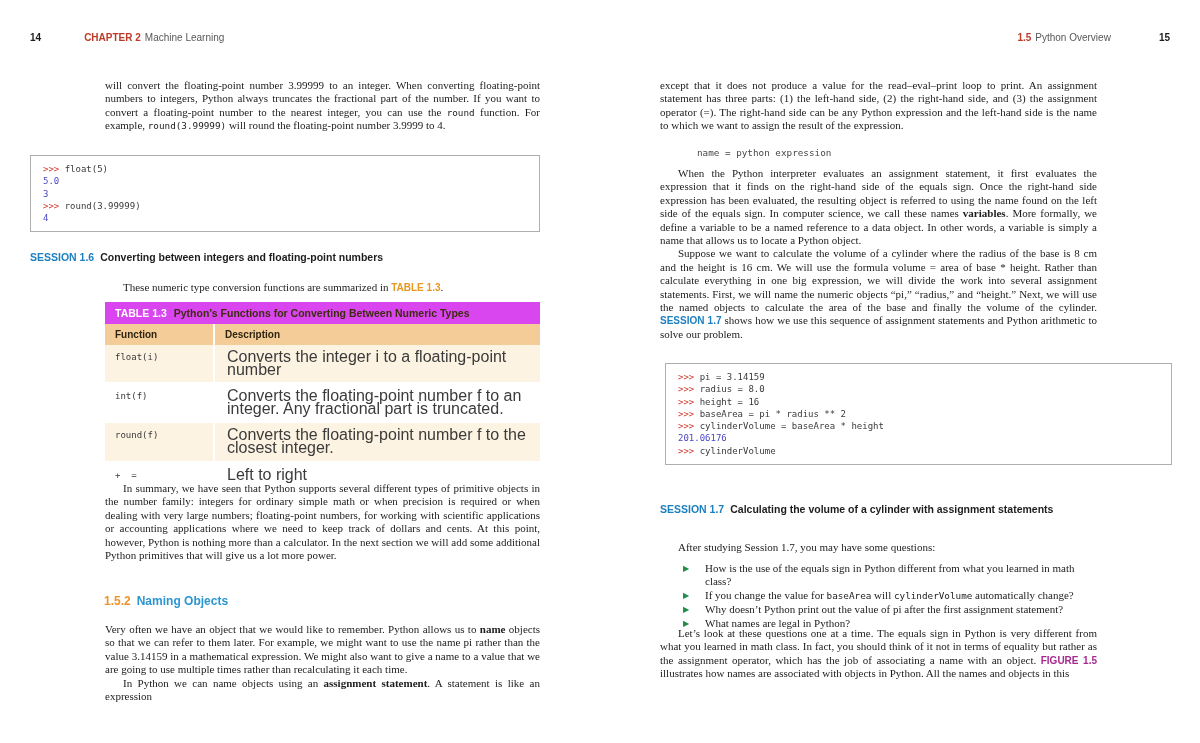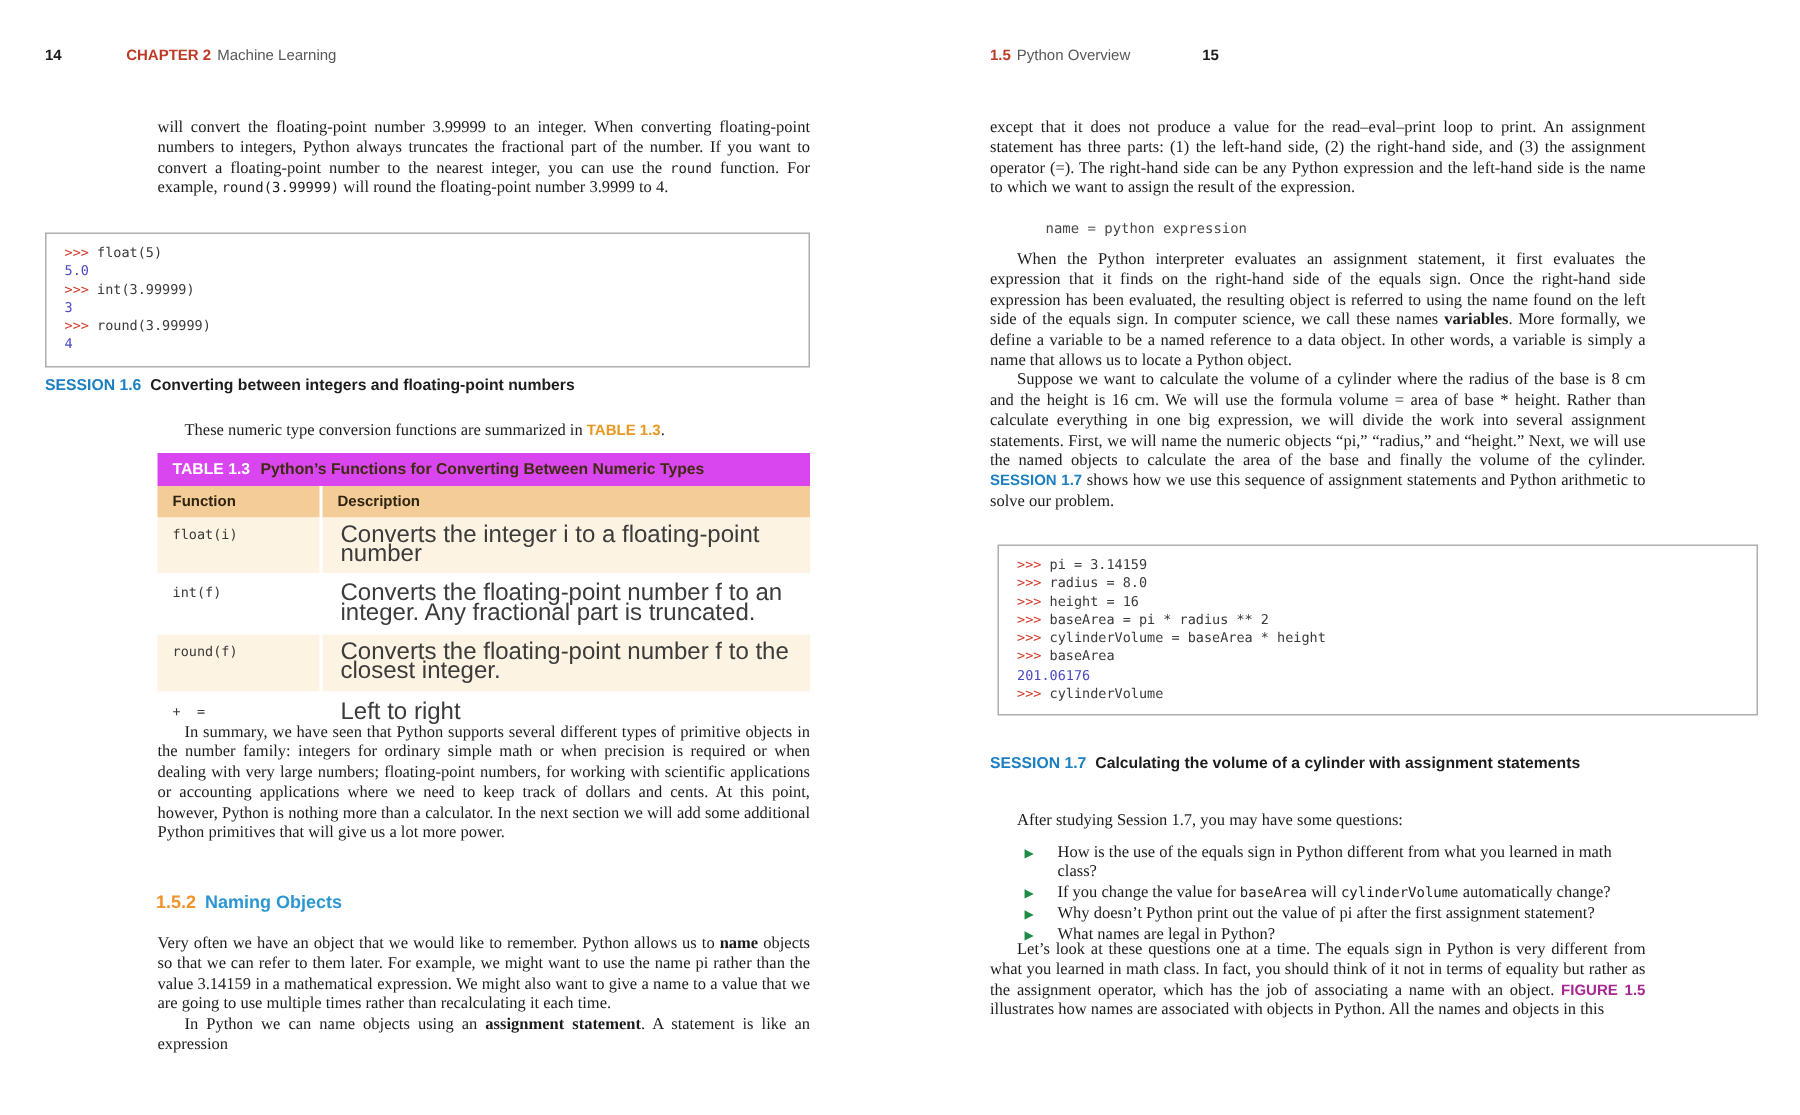--- a/index.html
+++ b/index.html
@@ -62,21 +62,20 @@
     <span class="chapnum">CHAPTER 2</span>
     <span style="width:4px;"></span>
     <span>Machine Learning</span>
   </div>
 
   <div class="abs para" style="left:105px;top:79px;width:435px;"><span>will convert the floating-point number 3.99999 to an integer. When converting floating-point numbers to integers, Python always truncates the fractional part of the number. If you want to convert a floating-point number to the nearest integer, you can use the </span><span class="seg-code">round</span><span> function. For example, </span><span class="seg-code">round(3.99999)</span><span> will round the floating-point number 3.9999 to 4.</span></div>
 
   <div class="abs code-block" style="left:30px;top:155px;width:486px;">
       <div class="code-line"><span class="prompt">&gt;&gt;&gt; </span><span class="code-in">float(5)</span></div>
       <div class="code-line"><span class="code-out">5.0</span></div>
-      <div class="code-line"><span class="prompt">&gt;&gt;&gt; </span><span class="code-in">int(3.99999)</span></div>
       <div class="code-line"><span class="code-out">3</span></div>
       <div class="code-line"><span class="prompt">&gt;&gt;&gt; </span><span class="code-in">round(3.99999)</span></div>
       <div class="code-line"><span class="code-out">4</span></div>
     </div>
 
   <div class="abs session-caption" style="left:30px;top:251px;width:510px;">
     <span class="session-label">SESSION 1.6</span><span>Converting between integers and floating-point numbers</span>
   </div>
 
   <div class="abs para indent" style="left:105px;top:281px;width:435px;"><span>These numeric type conversion functions are summarized in </span><span class="seg-link-orange">TABLE 1.3</span><span>.</span></div>
@@ -119,21 +118,21 @@
 
   <div class="abs" style="left:105px;top:623px;width:435px;">
     <div class="para"><span>Very often we have an object that we would like to remember. Python allows us to </span><span class="seg-bold">name</span><span> objects so that we can refer to them later. For example, we might want to use the name </span><span class="seg-italic">pi</span><span> rather than the value 3.14159 in a mathematical expression. We might also want to give a name to a value that we are going to use multiple times rather than recalculating it each time.</span></div>
     <div class="para indent"><span>In Python we can name objects using an </span><span class="seg-bold">assignment statement</span><span>. A statement is like an expression</span></div>
   </div>
 
 </div>
 
 <div class="abs" style="left:600px;top:0;width:600px;height:743px;">
 
-  <div class="abs runhead" style="left:60px;top:32px;width:510px;">
+  <div class="abs runhead" style="left:60px;top:32px;width:510px;justify-content:flex-end;">
     <span class="secnum-red">1.5</span>
     <span style="width:4px;"></span>
     <span>Python Overview</span>
     <span style="width:48px;"></span>
     <span class="pagenum">15</span>
   </div>
 
   <div class="abs para" style="left:60px;top:79px;width:437px;"><span>except that it does not produce a value for the read–eval–print loop to print. An assignment statement has three parts: (1) the left-hand side, (2) the right-hand side, and (3) the assignment operator (=). The right-hand side can be any Python expression and the left-hand side is the name to which we want to assign the result of the expression.</span></div>
 
   <div class="abs inline-code-line" style="left:97px;top:147px;">name = python expression</div>
@@ -142,21 +141,20 @@
     <div class="para indent"><span>When the Python interpreter evaluates an assignment statement, it first evaluates the expression that it finds on the right-hand side of the equals sign. Once the right-hand side expression has been evaluated, the resulting object is referred to using the name found on the left side of the equals sign. In computer science, we call these names </span><span class="seg-bold">variables</span><span>. More formally, we define a variable to be a named reference to a data object. In other words, a variable is simply a name that allows us to locate a Python object.</span></div>
     <div class="para indent"><span>Suppose we want to calculate the volume of a cylinder where the radius of the base is 8 cm and the height is 16 cm. We will use the formula </span><span class="seg-italic">volume = area of base * height</span><span>. Rather than calculate everything in one big expression, we will divide the work into several assignment statements. First, we will name the numeric objects “pi,” “radius,” and “height.” Next, we will use the named objects to calculate the area of the base and finally the volume of the cylinder. </span><span class="seg-link-blue">SESSION 1.7</span><span> shows how we use this sequence of assignment statements and Python arithmetic to solve our problem.</span></div>
   </div>
 
   <div class="abs code-block" style="left:65px;top:363px;width:483px;">
       <div class="code-line"><span class="prompt">&gt;&gt;&gt; </span><span class="code-in">pi = 3.14159</span></div>
       <div class="code-line"><span class="prompt">&gt;&gt;&gt; </span><span class="code-in">radius = 8.0</span></div>
       <div class="code-line"><span class="prompt">&gt;&gt;&gt; </span><span class="code-in">height = 16</span></div>
       <div class="code-line"><span class="prompt">&gt;&gt;&gt; </span><span class="code-in">baseArea = pi * radius ** 2</span></div>
       <div class="code-line"><span class="prompt">&gt;&gt;&gt; </span><span class="code-in">cylinderVolume = baseArea * height</span></div>
-      <div class="code-line"><span class="prompt">&gt;&gt;&gt; </span><span class="code-in">baseArea</span></div>
       <div class="code-line"><span class="code-out">201.06176</span></div>
       <div class="code-line"><span class="prompt">&gt;&gt;&gt; </span><span class="code-in">cylinderVolume</span></div>
     </div>
 
   <div class="abs session-caption" style="left:60px;top:503px;width:510px;">
     <span class="session-label">SESSION 1.7</span><span>Calculating the volume of a cylinder with assignment statements</span>
   </div>
 
   <div class="abs para indent" style="left:60px;top:541px;width:437px;"><span>After studying Session 1.7, you may have some questions:</span></div>
 

